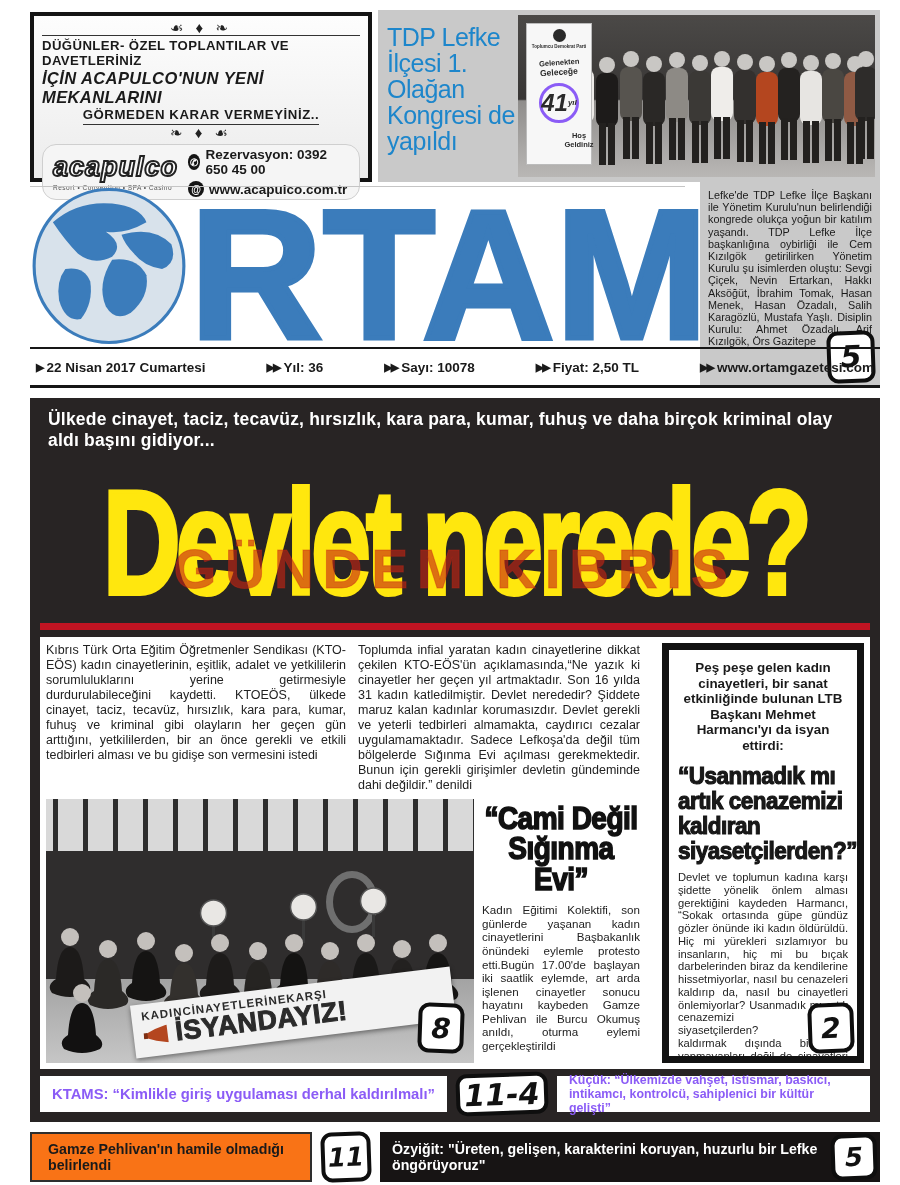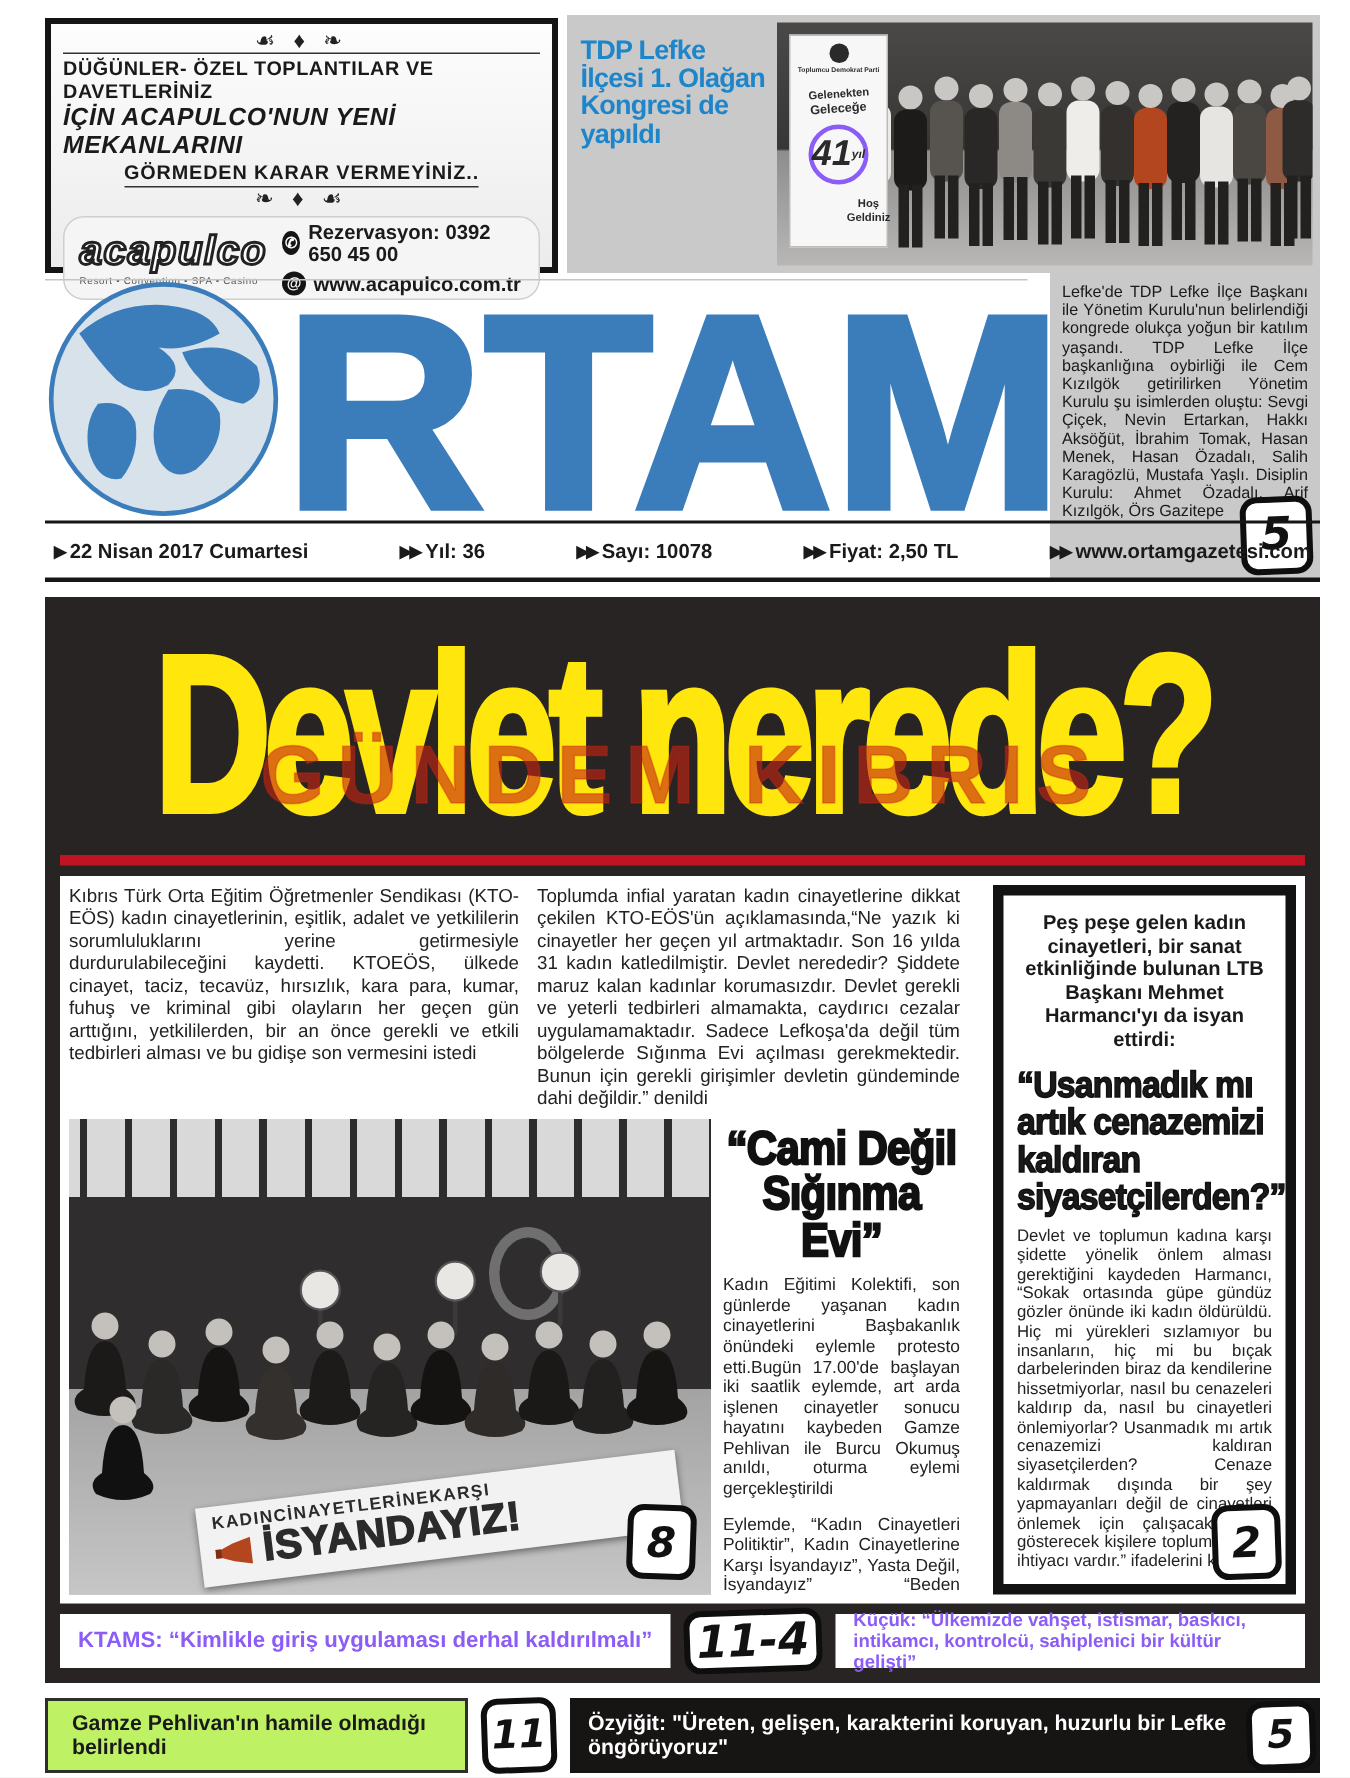--- a/index.html
+++ b/index.html
@@ -29,21 +29,21 @@
   .ad .brand-sub { font-size:6.5px; color:#555; letter-spacing:.5px; margin-top:3px; }
   .ad .contact { margin-left:auto; display:flex; flex-direction:column; gap:4px; }
   .ad .crow { display:flex; align-items:center; gap:5px; font-weight:bold; font-size:13.5px; }
   .cicon { display:inline-flex; align-items:center; justify-content:center;
     width:16px; height:16px; border-radius:50%; background:#141414; color:#fff; font-size:10px; }
 
   
   .tdp-panel { position:absolute; left:378px; top:10px; width:502px; height:172px; background:#c9c9c9; }
   .tdp-headline {
     position:absolute; left:9px; top:14px; width:128px;
-    color:#1d86cb; font-weight:bold; font-size:18px; line-height:1.04; letter-spacing:-.5px;
+    color:#1d86cb; font-weight:normal; font-size:25px; line-height:1.04; letter-spacing:-.5px;
   }
   .tdp-photo { position:absolute; left:140px; top:5px; right:5px; bottom:5px;
     background:linear-gradient(#4b4947 0%, #383635 52%, #8f8d8b 53%, #b9b7b5 100%); overflow:hidden; }
   .tdp-figs { position:absolute; left:54px; bottom:6px; width:305px; height:132px; }
   .rollup {
     position:absolute; left:8px; top:8px; bottom:12px; width:66px; background:#f7f7f7;
     border:1px solid #bbb; display:flex; flex-direction:column; align-items:center; padding-top:5px;
     color:#2a2a2a; text-align:center;
   }
   .rollup .logo-dot { width:13px; height:13px; border-radius:50%; background:#2a2a2a; }
@@ -155,21 +155,21 @@
   .bottomstrip { flex:none; height:46px; display:flex; align-items:center; gap:9px; padding:0 10px 10px; }
   .wbox { background:#fff; display:flex; align-items:center; height:36px; padding:0 12px;
     font-weight:bold; color:#8b5cf6; }
   .wbox.ktams { font-size:14.8px; }
   .wbox.kucuk { font-size:12.4px; flex:1; }
   .badge114 { height:42px; width:92px; font-size:30px; flex:none; }
 
   
   .bottomrow { position:absolute; left:30px; top:1132px; width:850px; height:50px;
     display:flex; align-items:stretch; gap:9px; }
-  .gamze-box { border:2px solid #2e2e2e; background:#bef264; display:flex; align-items:center;
+  .gamze-box { border:2px solid #2e2e2e; background:#f97316; display:flex; align-items:center;
     padding:0 16px; font-weight:bold; font-size:14.2px; width:282px; flex:none; }
   .badge11 { width:50px; height:50px; font-size:26px; flex:none; }
   .ozyigit-strip { flex:1; background:#171414; color:#fff; display:flex; align-items:center;
     padding:0 56px 0 12px; font-weight:bold; font-size:14.2px; position:relative; }
   .badge5b { width:46px; height:46px; font-size:26px; right:3px; top:2px; }
 
   .badge-sm { width:48px; height:52px; font-size:30px; }
   .tdp-badge { right:5px; bottom:5px; }
   .harm-badge { right:3px; bottom:3px; width:46px; height:50px; font-size:28px; }
   .photo-badge { right:10px; bottom:10px; width:46px; height:50px; font-size:28px; transform:rotate(2deg); }
@@ -277,20 +277,21 @@
       <span class="arr">▶▶</span>
       <span>Fiyat: 2,50 TL</span>
     </span>
     <span class="item">
       <span class="arr">▶▶</span>
       <span>www.ortamgazetesi.com</span>
     </span>
   </div>
 
   <div class="mainframe">
+    <div class="kicker">Ülkede cinayet, taciz, tecavüz, hırsızlık, kara para, kumar, fuhuş ve daha birçok kriminal olay aldı başını gidiyor...</div>
     <div class="headline-wrap">
       <div class="devlet">Devlet nerede?</div>
       <div class="watermark">GÜNDEM KIBRIS</div>
     </div>
     <div class="redline"></div>
 
     <div class="content">
       <div class="left-area">
         <div class="intro-row">
           <div class="intro-col a">Kıbrıs Türk Orta Eğitim Öğretmenler Sendikası (KTO-EÖS) kadın cinayetlerinin, eşitlik, adalet ve yetkililerin sorumluluklarını yerine getirmesiyle durdurulabileceğini kaydetti. KTOEÖS, ülkede cinayet, taciz, tecavüz, hırsızlık, kara para, kumar, fuhuş ve kriminal gibi olayların her geçen gün arttığını, yetkililerden, bir an önce gerekli ve etkili tedbirleri alması ve bu gidişe son vermesini istedi</div>

